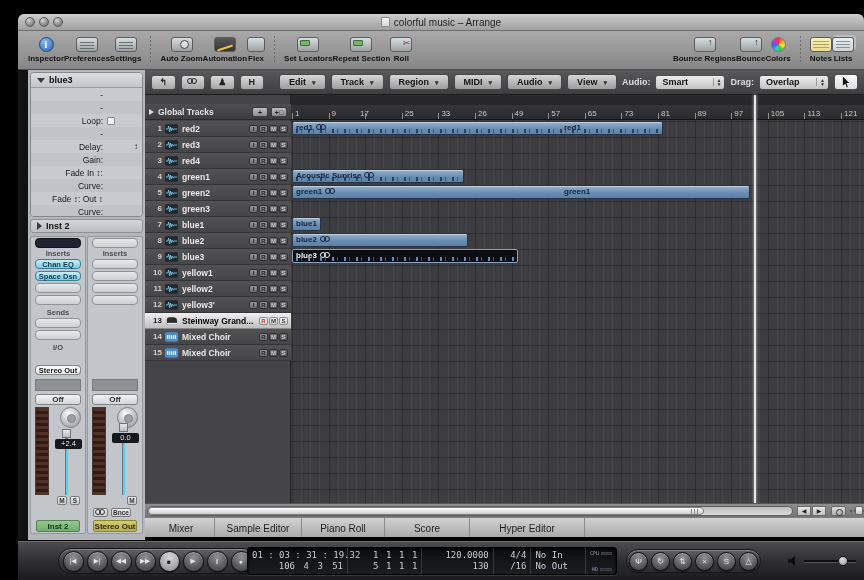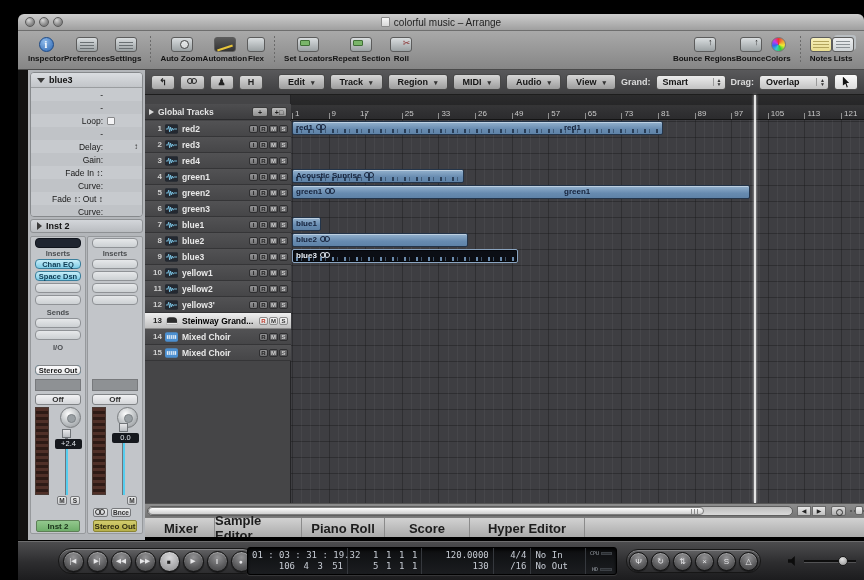--- a/index.html
+++ b/index.html
@@ -218,21 +218,21 @@
     background:linear-gradient(#dcdcdc,#b0b0b0); border:1px solid #666; }
   .zoom-tool::after { content:""; position:absolute; left:4px; top:2px; width:5px; height:5px;
     border:1px solid #333; border-radius:50%; }
   .zoom-slider { position:absolute; top:6px; height:2px;
     background:repeating-linear-gradient(90deg,#5a5a5a 0 2px,transparent 2px 4px); }
   .zoom-knob { position:absolute; top:2px; width:8px; height:9px; border-radius:2px;
     background:linear-gradient(#f2f2f2,#c8c8c8); border:1px solid #666; }
 
   .tabs { position:absolute; left:0; top:447px; width:719px; height:20px;
     background:linear-gradient(#d2d2d2,#aaaaaa); border-top:1px solid #7c7c7c; display:flex; }
-  .tab { height:20px; border-right:1px solid #8b8b8b; font-size:13px; font-weight:bold; color:#1d1d1d;
+  .tab { height:20px; border-right:1px solid #8b8b8b; font-size:10px; font-weight:normal; color:#1d1d1d;
     display:flex; align-items:center; justify-content:center; }
 
   
   .transport { position:absolute; left:18px; top:540px; width:846px; height:40px;
     background:linear-gradient(#4e4e50,#2d2d2f 55%,#1c1c1e); border-top:1px solid #000;
     box-shadow:inset 0 1px 0 rgba(255,255,255,.18); }
   .t-pill { position:absolute; border-radius:14px; background:linear-gradient(#636365,#3a3a3c 55%,#2d2d2f);
     border:1px solid #161616; box-shadow:inset 0 1px 0 rgba(255,255,255,.22); display:flex;
     align-items:center; justify-content:center; gap:3px; }
   .t-pill1 { left:40px; top:7px; width:198px; height:26px; }
@@ -472,21 +472,21 @@
       <div class="arr-btn">H</div>
       <div class="arr-menus" id="arr-menus">
           <div class="menu-btn">Edit</div>
           <div class="menu-btn">Track</div>
           <div class="menu-btn">Region</div>
           <div class="menu-btn">MIDI</div>
           <div class="menu-btn">Audio</div>
           <div class="menu-btn">View</div>
         </div>
       <div class="snap-cluster">
-        <span class="snap-lab">Grand:</span>
+        <span class="snap-lab">Audio:</span>
         <div class="dropdown">
           <span class="dd-val">Smart</span>
           <span class="updown">
               <span>▲</span>
               <span>▼</span>
             </span>
         </div>
         <span class="snap-lab">Drag:</span>
         <div class="dropdown">
           <span class="dd-val">Overlap</span>

